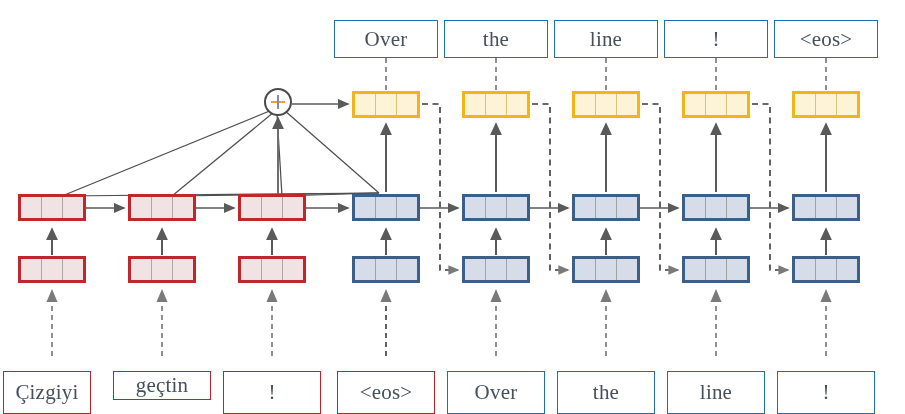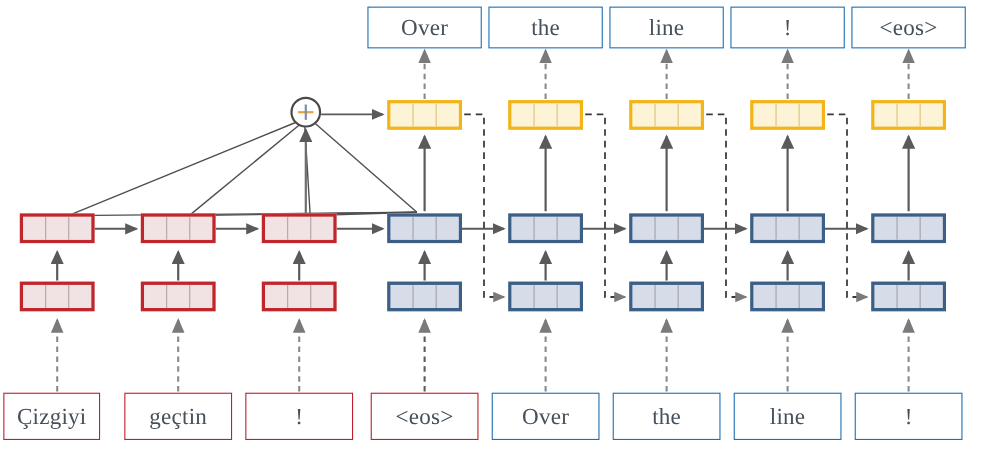--- a/index.html
+++ b/index.html
@@ -11,20 +11,21 @@
   
   .wordbox{
     position:absolute;
     box-sizing:border-box;
     background:#ffffff;
     display:flex;align-items:center;justify-content:center;
     font-size:21px;
     color:#46505a;
     letter-spacing:.2px;
     line-height:1;
+    margin-top:14px;
   }
   .wordbox.src{border:1.6px solid #C0202B;}
   .wordbox.tgt{border:1.6px solid #1F6FB2;}
 
   
   .cell{
     position:absolute;
     box-sizing:border-box;
     display:flex;
     overflow:hidden;
@@ -277,21 +278,21 @@
     <span class="seg"></span>
   </div>
 
   <div class="wordbox tgt" style="left:334px;top:6px;width:104px;height:38px;">Over</div>
   <div class="wordbox tgt" style="left:444px;top:6px;width:104px;height:38px;">the</div>
   <div class="wordbox tgt" style="left:554px;top:6px;width:104px;height:38px;">line</div>
   <div class="wordbox tgt" style="left:664px;top:6px;width:104px;height:38px;">!</div>
   <div class="wordbox tgt" style="left:774px;top:6px;width:104px;height:38px;">&lt;eos&gt;</div>
 
   <div class="wordbox src" style="left:3px;top:357px;width:88px;height:43px;">Çizgiyi</div>
-  <div class="wordbox src" style="left:113px;top:357px;width:98px;height:43px;">geçtin</div>
+  <div class="wordbox src" style="left:113px;top:357px;width:98px;height:29px;">geçtin</div>
   <div class="wordbox src" style="left:223px;top:357px;width:98px;height:43px;">!</div>
   <div class="wordbox src" style="left:337px;top:357px;width:98px;height:43px;">&lt;eos&gt;</div>
 
   <div class="wordbox tgt" style="left:447px;top:357px;width:98px;height:43px;">Over</div>
   <div class="wordbox tgt" style="left:557px;top:357px;width:98px;height:43px;">the</div>
   <div class="wordbox tgt" style="left:667px;top:357px;width:98px;height:43px;">line</div>
   <div class="wordbox tgt" style="left:777px;top:357px;width:98px;height:43px;">!</div>
 
 </div>
 

